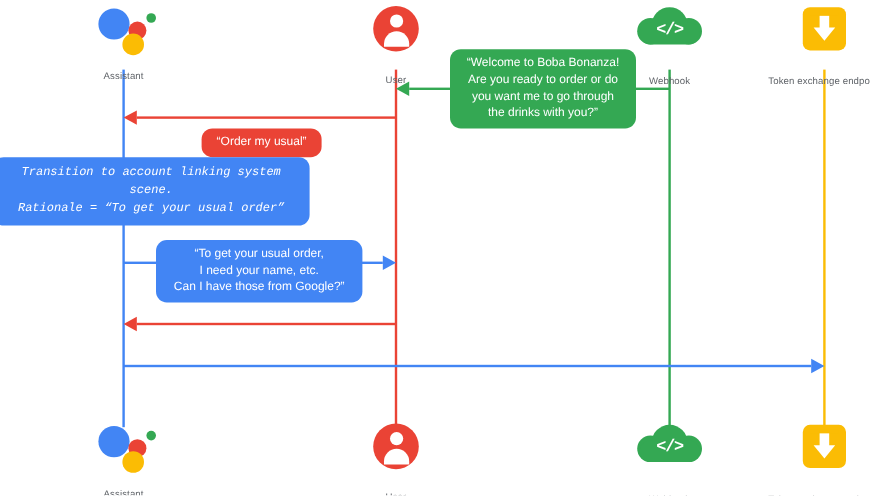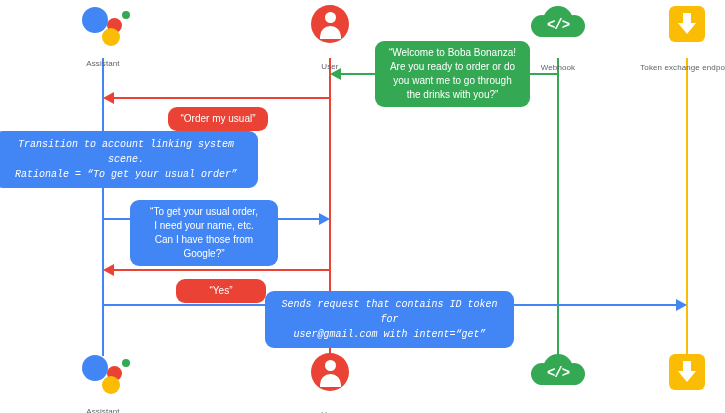--- a/index.html
+++ b/index.html
@@ -226,32 +226,29 @@
 
   <div class="arrow-line" style="left:114px; top:97px; width:216px; background:#ea4335"></div>
   <div class="arrow-head left" style="left:103px; top:92px; border-right-color:#ea4335"></div>
   <div class="bubble red" style="left:168px; top:87px; width:100px">“Order my usual”</div>
 
   <div class="note" style="left:-6px; top:131px; width:264px">Transition to account linking system scene.
 Rationale = “To get your usual order”</div>
 
   <div class="arrow-line" style="left:103px; top:218px; width:216px; background:#4285f4"></div>
   <div class="arrow-head right" style="left:319px; top:213px; border-left-color:#4285f4"></div>
-  <div class="bubble blue" style="left:130px; top:200px; width:148px">“To get your usual order,
+  <div class="bubble blue" style="left:130px; top:200px; width:172px">“To get your usual order,
 I need your name, etc.
 Can I have those from Google?”</div>
 
   <div class="arrow-line" style="left:114px; top:269px; width:216px; background:#ea4335"></div>
   <div class="arrow-head left" style="left:103px; top:264px; border-right-color:#ea4335"></div>
-  <div class="bubble red" style="left:176px; top:259px; width:90px">“Yes”</div>
 
   <div class="arrow-line" style="left:103px; top:304px; width:573px; background:#4285f4"></div>
   <div class="arrow-head right" style="left:676px; top:299px; border-left-color:#4285f4"></div>
-  <div class="note" style="left:265px; top:291px; width:249px">Sends request that contains ID token for
-user@gmail.com with intent=“get”</div>
 
   <div class="actor" style="left:43px; top:350px">
     <div class="icon-wrap">
       <div class="assistant-logo">
         <i class="al-blue"></i>
           <i class="al-red"></i>
           <i class="al-green"></i>
           <i class="al-yellow"></i>
       </div>
     </div>

